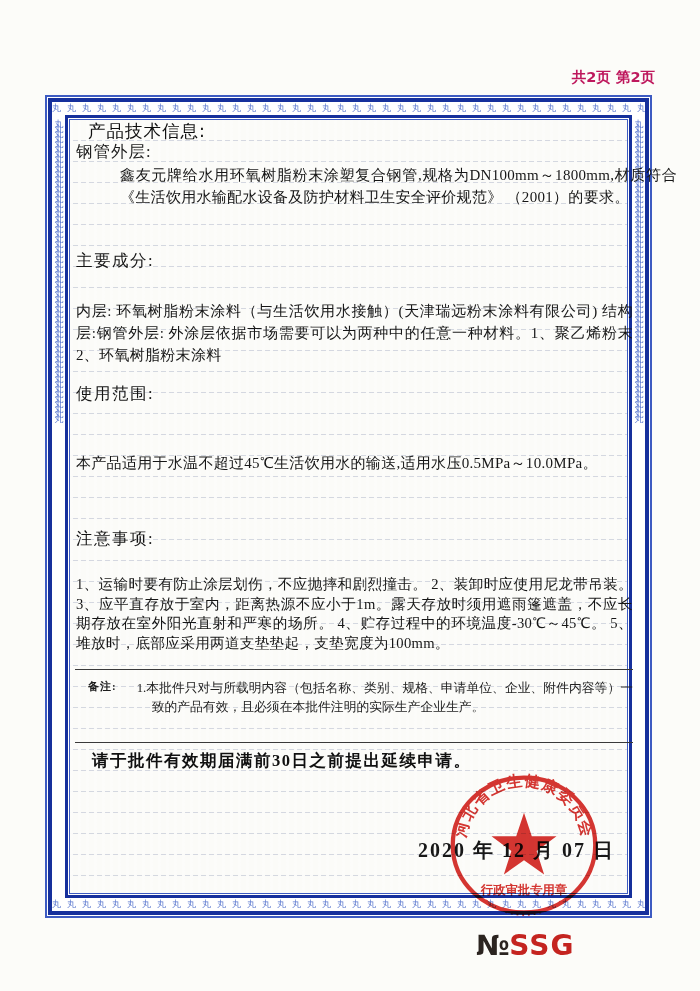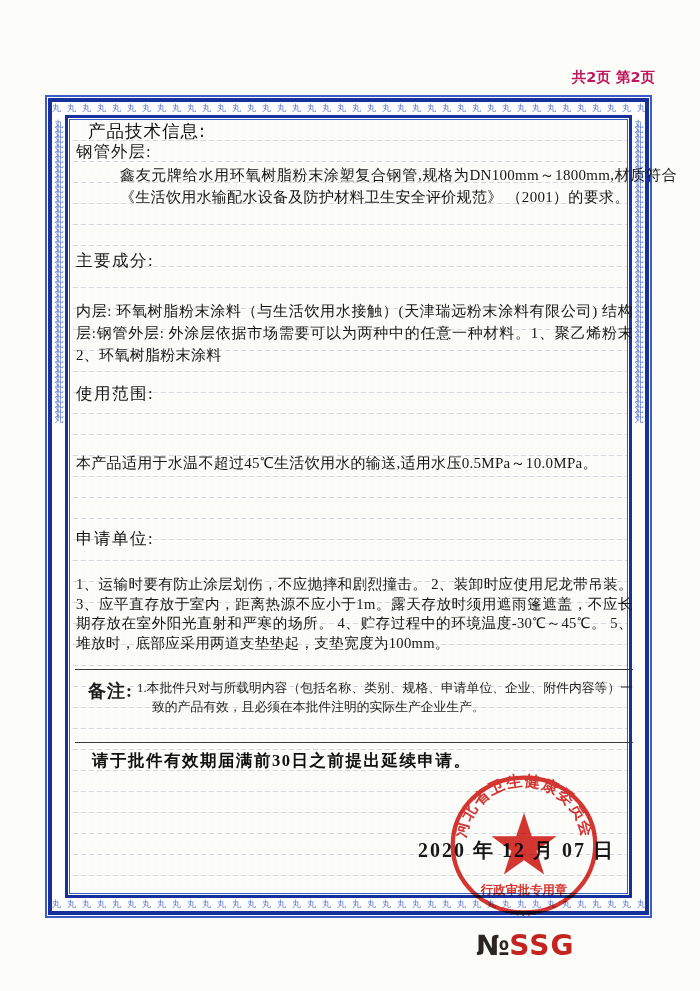--- a/index.html
+++ b/index.html
@@ -55,22 +55,22 @@
   .head-components{top:250px;}
   .para-components{top:300px;}
   .head-usage{top:383px;}
   .para-usage{top:452px;}
   .head-precautions{top:528px;}
   .para-precautions{top:575px;line-height:19.5px;font-size:14.6px;}
   .rule{left:75px;width:558px;height:0;border-top:1.5px solid #3a3a3a;z-index:3;}
   .rule-1{top:669px;}
   .rule-2{top:742px;}
   .remarks{top:679px;left:88px;width:545px;display:flex;}
-  .remarks-label{font-weight:bold;font-size:18px;letter-spacing:1px;
-    white-space:nowrap;margin-right:4px;}
+  .remarks-label{font-weight:bold;font-size:11px;letter-spacing:1px;
+    white-space:nowrap;margin-right:20px;}
   .remarks-items{font-size:12.8px;line-height:18.5px;color:#222;}
   .remarks-item{padding-left:15px;text-indent:-15px;text-align:justify;}
   .renewal{top:750px;left:92px;font-weight:bold;font-size:16.5px;
     letter-spacing:1.5px;color:#101010;text-align:right;}
   .date-line{top:837px;left:418px;font-size:20px;letter-spacing:2px;
     font-weight:bold;color:#171717;z-index:2;}
   .serial{top:929px;left:445px;width:160px;text-align:center;
     font-family:"DejaVu Sans", sans-serif;font-weight:bold;font-size:28px;z-index:3;}
   .serial .no{color:#2b2420;}
   .serial .code{color:#c42420;letter-spacing:1px;}
@@ -98,21 +98,21 @@
 <div class="abs doc-title">产品技术信息:</div>
 <div class="abs doc-subtitle">钢管外层:</div>
 <div class="abs para para-desc">鑫友元牌给水用环氧树脂粉末涂塑复合钢管,规格为DN100mm～1800mm,材质符合《生活饮用水输配水设备及防护材料卫生安全评价规范》 （2001）的要求。</div>
 
 <div class="abs sec-head head-components">主要成分:</div>
 <div class="abs para para-components">内层: 环氧树脂粉末涂料（与生活饮用水接触）(天津瑞远粉末涂料有限公司)  结构层:钢管外层: 外涂层依据市场需要可以为两种中的任意一种材料。1、聚乙烯粉末2、环氧树脂粉末涂料</div>
 
 <div class="abs sec-head head-usage">使用范围:</div>
 <div class="abs para para-usage">本产品适用于水温不超过45℃生活饮用水的输送,适用水压0.5MPa～10.0MPa。</div>
 
-<div class="abs sec-head head-precautions">申请单位:</div>
+<div class="abs sec-head head-precautions">注意事项:</div>
 <div class="abs para para-precautions">1、运输时要有防止涂层划伤，不应抛摔和剧烈撞击。 2、装卸时应使用尼龙带吊装。 3、应平直存放于室内，距离热源不应小于1m。露天存放时须用遮雨篷遮盖，不应长期存放在室外阳光直射和严寒的场所。 4、贮存过程中的环境温度-30℃～45℃。 5、堆放时，底部应采用两道支垫垫起，支垫宽度为100mm。</div>
 
 <div class="abs rule rule-1"></div>
 
 <div class="abs remarks">
   <span class="remarks-label">备注:</span>
   <div class="remarks-items">
     <div class="remarks-item">1.本批件只对与所载明内容（包括名称、类别、规格、申请单位、企业、附件内容等）一致的产品有效，且必须在本批件注明的实际生产企业生产。</div>
   </div>
 </div>

